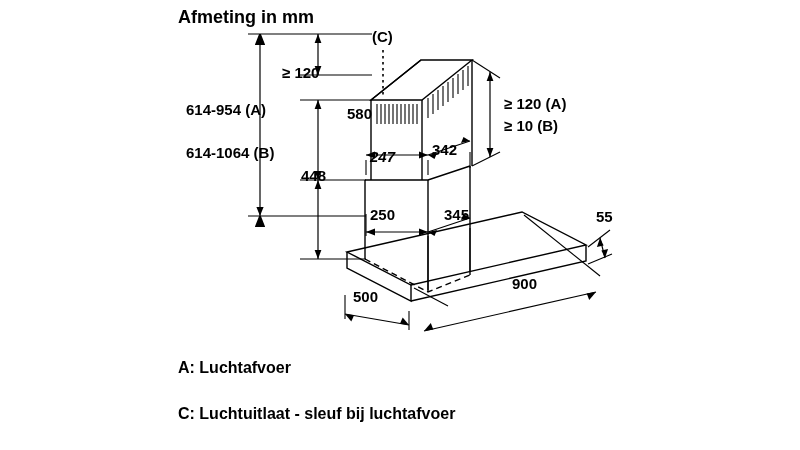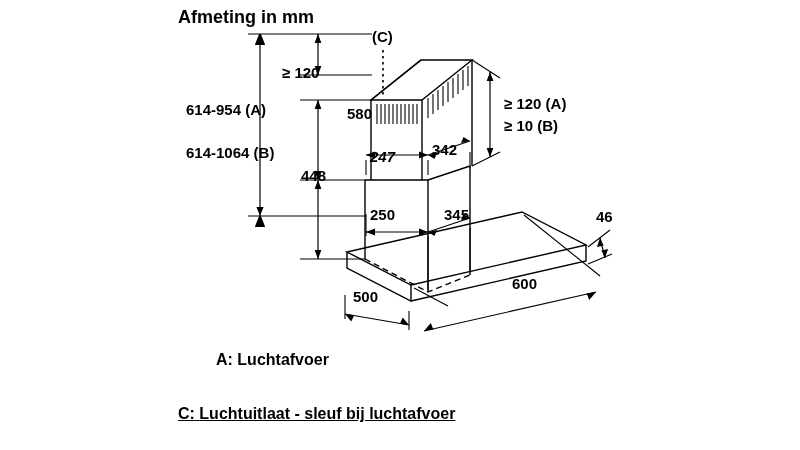--- a/index.html
+++ b/index.html
@@ -215,25 +215,25 @@
   <div class="lbl" style="left:370px; top:148px;font-style:italic;">247</div>
   <div class="lbl" style="left:432px; top:141px;">342</div>
 
   <div class="lbl" style="left:370px; top:206px;">250</div>
   <div class="lbl" style="left:432px; top:206px;margin-left:12px;">345</div>
 
   <div class="lbl" style="left:504px; top:95px;">≥ 120 (A)</div>
   <div class="lbl" style="left:504px; top:117px;">≥ 10 (B)</div>
 
   <div class="lbl" style="left:353px; top:288px;">500</div>
-  <div class="lbl" style="left:512px; top:275px;">600</div>
-  <div class="lbl" style="left:596px; top:208px;">46</div>
-
-  <div class="legend lbl" style="left:178px; top:350px;margin-left:38px;">
+  <div class="lbl" style="left:512px; top:275px;">900</div>
+  <div class="lbl" style="left:596px; top:208px;">55</div>
+
+  <div class="legend lbl" style="left:178px; top:358px;">
     <span class="lt">A:</span>
     <span>Luchtafvoer</span>
   </div>
-  <div class="legend lbl" style="left:178px; top:404px;text-decoration:underline;">
+  <div class="legend lbl" style="left:178px; top:404px;">
     <span class="lt">C:</span>
     <span>Luchtuitlaat - sleuf bij luchtafvoer</span>
   </div>
 
 </div>
 
 </body></html>

